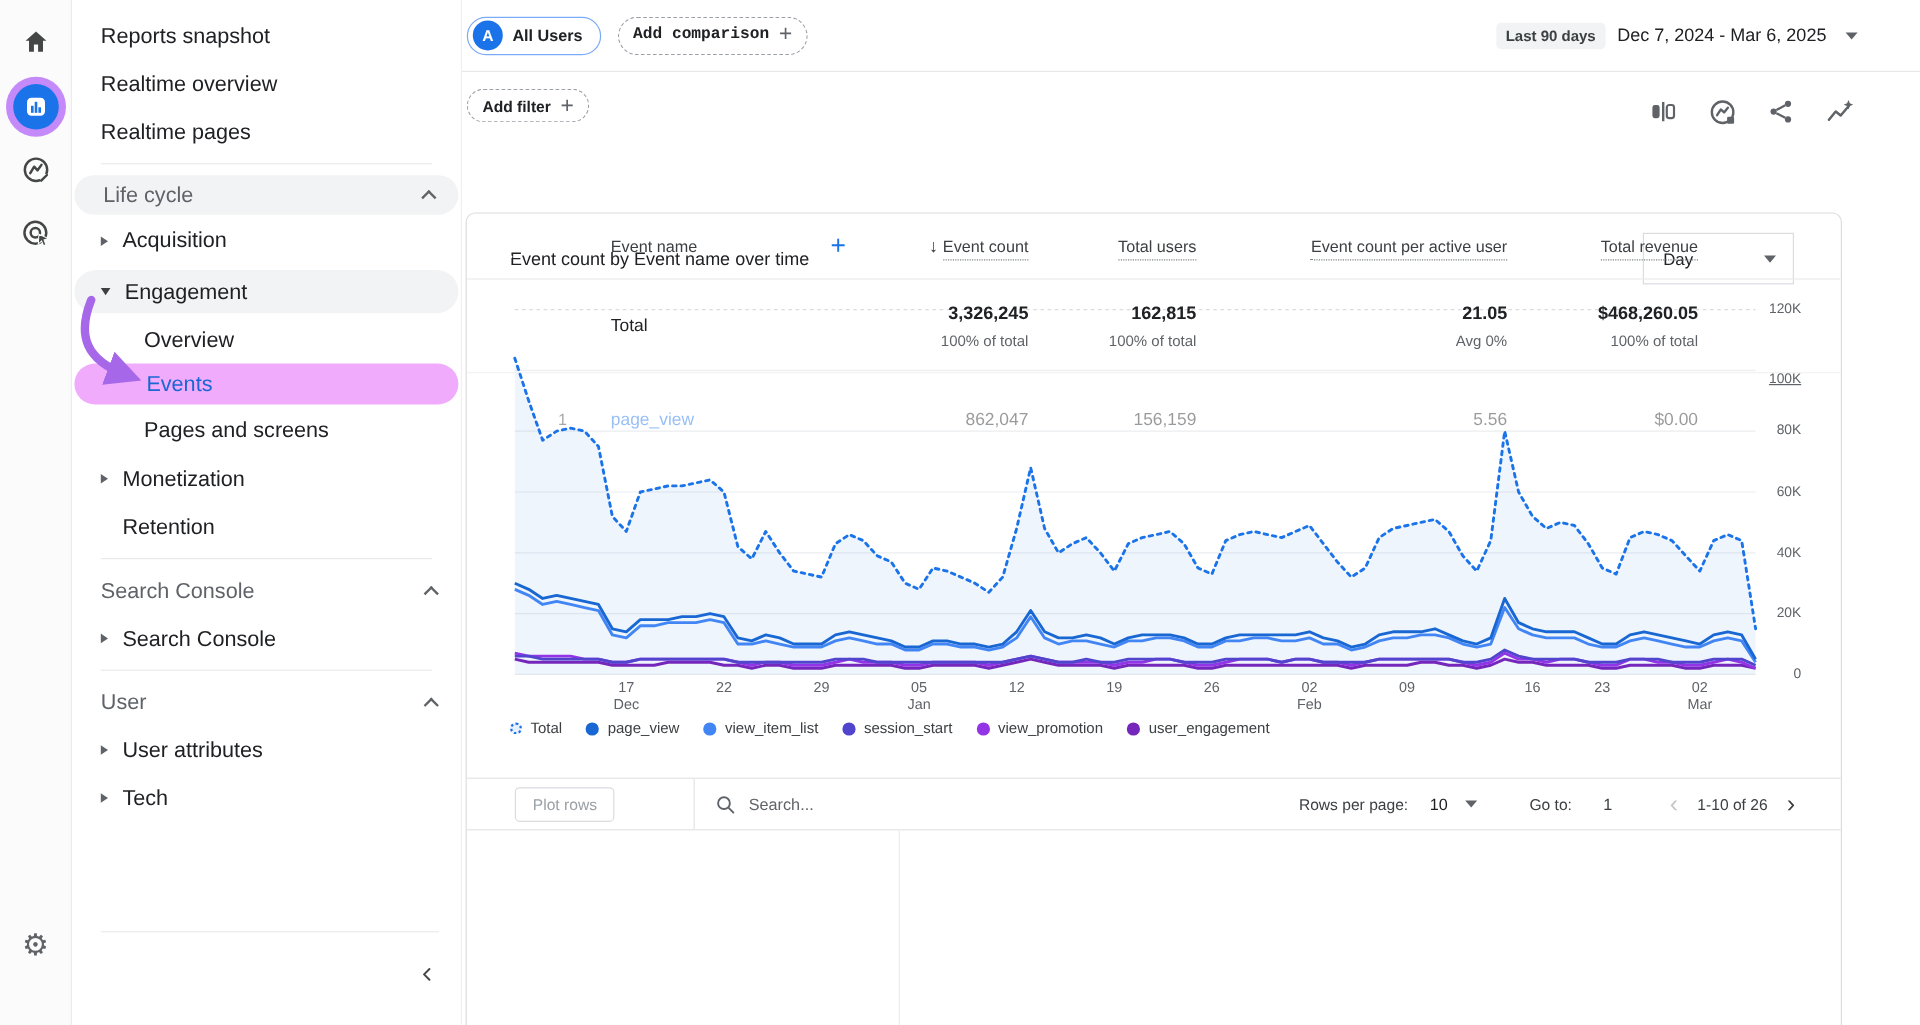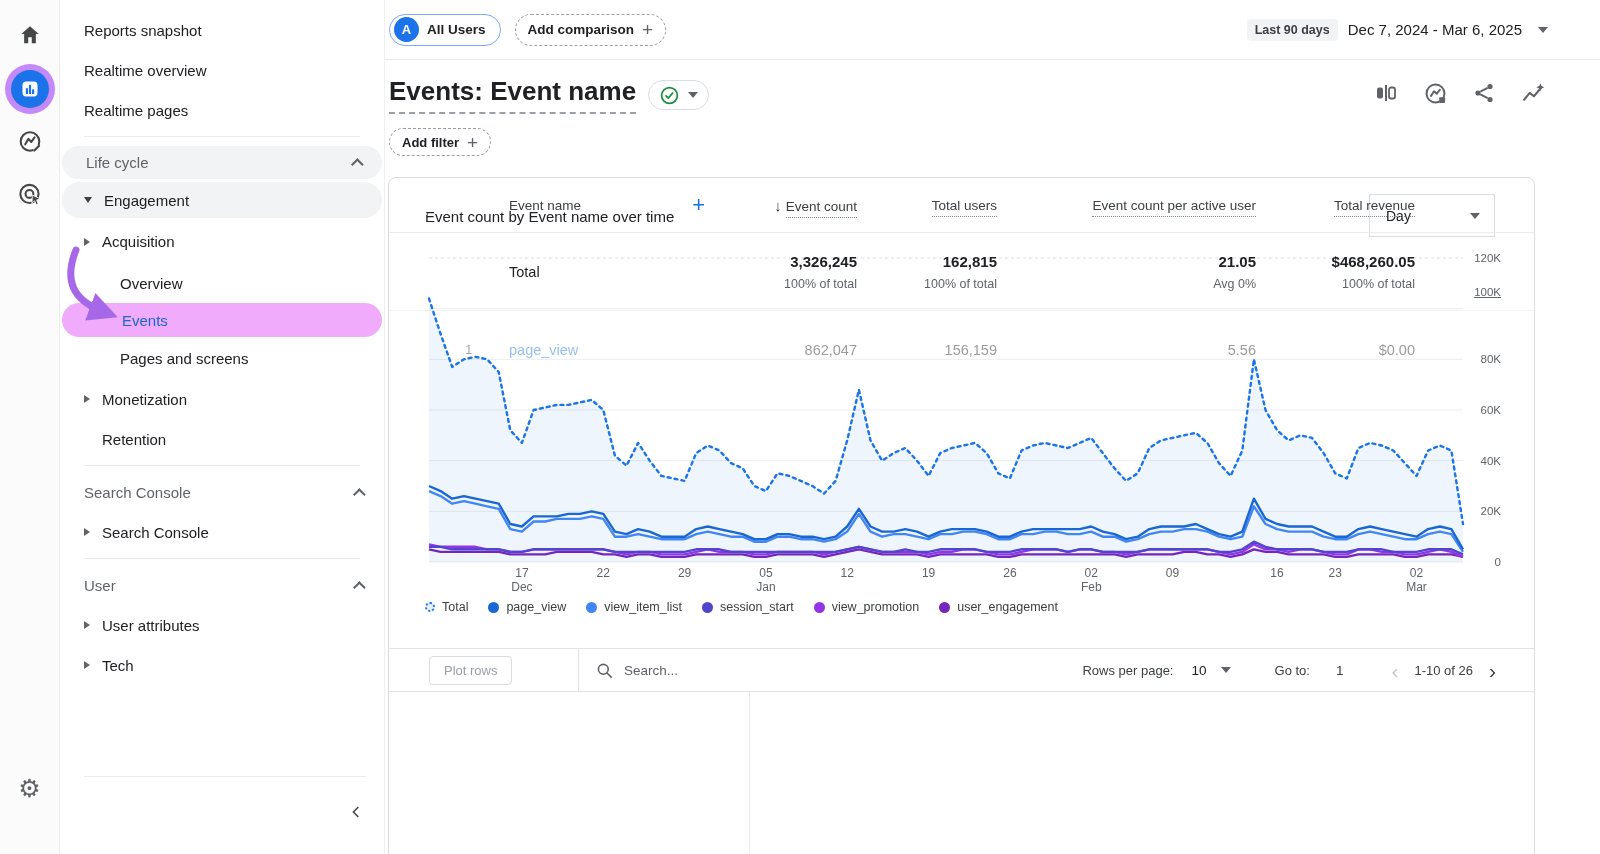--- a/index.html
+++ b/index.html
@@ -8,21 +8,21 @@
 
   
   .rail { position:absolute; left:0; top:0; width:60px; height:854px; background:#fbfbfc; border-right:1px solid #ececec; z-index:5; }
   .rail-icon { position:absolute; left:50%; transform:translateX(-50%); display:flex; align-items:center; justify-content:center; }
   .home-i { top:22px; } .explore-i { top:128px; } .ads-i { top:181px; } .gear-i { top:775px; font-size:25px; color:#5f6368; }
   .reports-wrap { top:64px; width:50px; height:50px; border-radius:50%; background:#c58af9; }
   .reports-circle { width:38px; height:38px; margin:6px; border-radius:50%; background:#1a73e8; display:flex; align-items:center; justify-content:center; }
 
   
   .sidebar { position:absolute; left:60px; top:0; width:325px; height:854px; background:#fff; border-right:1px solid #f0f0f0; padding-top:10px; z-index:4; }
-  .sb-item, .sb-header { position:relative; height:40px; display:flex; align-items:center; font-size:15px; color:#202124; cursor:pointer; }
+  .sb-item, .sb-header { position:relative; height:40px; display:flex; align-items:center; font-size:18px; color:#202124; cursor:pointer; }
   .sb-item .sb-label { white-space:nowrap; }
   .lvl0 { padding-left:24px; }
   .lvl1 { padding-left:42px; }
   .lvl2 { padding-left:60px; }
   .sb-header { color:#5f6368; padding-left:24px; padding-right:18px; justify-content:space-between; }
   .pill-gray { background:#f1f3f4; border-radius:18px; margin:0 2px; }
   .hdr-pill { height:33px; margin-top:9px; }
   .eng-pill { height:36px; margin-top:3px; margin-bottom:2px; }
   .events-pill { background:#f0abfc; border-radius:17px; height:34px; margin:0 2px; }
   .events-pill .sb-label { color:#1967d2; font-weight:500; }
@@ -34,21 +34,21 @@
   .sb-collapse { position:absolute; right:14px; bottom:28px; width:28px; height:28px; display:flex; align-items:center; justify-content:center; cursor:pointer; }
   .purple-arrow { position:absolute; left:0; top:246px; pointer-events:none; z-index:6; }
 
   
   .main { position:absolute; left:385px; top:0; right:0; height:854px; background:#fff; }
   .band { height:60px; border-bottom:1px solid #e8e8e8; display:flex; align-items:center; padding:0 52px 0 4px; }
   .pill { height:32px; border-radius:16px; display:flex; align-items:center; background:#fff; }
   .allusers { border:1px solid #7baaf7; padding:0 14px 0 4px; gap:8px; }
   .avatar { width:25px; height:25px; border-radius:50%; background:#1a73e8; color:#fff; font-size:13px; font-weight:700; display:flex; align-items:center; justify-content:center; }
   .pill-label { font-size:13.5px; font-weight:600; color:#202124; }
-  .addcomp { border:1px dashed #9aa0a6; margin-left:14px; padding:0 12px; gap:8px; }
+  .addcomp { border:1px dashed #9aa0a6; margin-left:14px; padding:0 12px; gap:8px;font-family:Liberation Mono, monospace; }
   .plus { color:#5f6368; font-size:19px; font-weight:400; line-height:1; }
   .band-right { margin-left:auto; display:flex; align-items:center; gap:10px; }
   .datechip { background:#f1f3f4; border-radius:4px; font-size:12.5px; font-weight:600; color:#3c4043; padding:4px 8px; }
   .daterange { font-size:15px; font-weight:500; color:#202124; }
   .caret { width:0; height:0; border-left:5px solid transparent; border-right:5px solid transparent; border-top:6px solid #5f6368; }
 
   .title-row { display:flex; align-items:center; margin:16px 0 0 4px; }
   .page-title { font-size:26px; color:#202124; border-bottom:2px dashed #9aa0a6; padding-bottom:5px; }
   .valid-pill { height:30px; border:1px solid #dadce0; border-radius:15px; display:flex; align-items:center; gap:8px; padding:0 10px; margin-left:12px; }
   .top-icons { position:absolute; top:80px; right:54px; display:flex; gap:23px; }
@@ -152,27 +152,27 @@
     </div>
   <div class="sb-item lvl0">
       <span class="sb-label">Realtime pages</span>
     </div>
   <div class="sb-divider"></div>
 
   <div class="sb-header pill-gray hdr-pill">
     <span>Life cycle</span>
     <span class="chev-up"></span>
   </div>
+  <div class="sb-item lvl1" style="height:43px">
+    <span class="tri-right"></span>
+    <span class="sb-label">Acquisition</span>
+  </div>
   <div class="sb-item lvl1 pill-gray eng-pill">
     <span class="tri-down"></span>
     <span class="sb-label">Engagement</span>
-  </div>
-  <div class="sb-item lvl1" style="height:43px">
-    <span class="tri-right"></span>
-    <span class="sb-label">Acquisition</span>
   </div>
   <div class="sb-item lvl2">
       <span class="sb-label">Overview</span>
     </div>
   <div class="sb-item lvl2 events-pill">
       <span class="sb-label">Events</span>
     </div>
   <div class="sb-item lvl2" style="height:42px">
       <span class="sb-label">Pages and screens</span>
     </div>
@@ -236,30 +236,20 @@
       <span class="pill-label">Add comparison</span>
       <span class="plus">+</span>
     </div>
     <div class="band-right">
       <span class="datechip">Last 90 days</span>
       <span class="daterange">Dec 7, 2024 - Mar 6, 2025</span>
       <span class="caret" style="margin-left:6px"></span>
     </div>
   </div>
 
-  <div class="title-row">
-    <h1 class="page-title">Events: Event name</h1>
-    <div class="valid-pill">
-      <svg width="21" height="21" viewBox="0 0 24 24">
-          <circle cx="12" cy="12" r="9" fill="none" stroke="#1e8e3e" stroke-width="2"></circle>
-          <path d="M8 12.4 l2.6 2.6 5-5.8" fill="none" stroke="#1e8e3e" stroke-width="2" stroke-linecap="round" stroke-linejoin="round"></path>
-        </svg>
-      <span class="caret"></span>
-    </div>
-  </div>
 
   <div class="top-icons">
     <div class="ic-btn">
       <svg width="24" height="24" viewBox="0 0 24 24">
           <rect x="3" y="6.5" width="6" height="11" rx="2" fill="#5f6368"></rect>
           <line x1="12" y1="4" x2="12" y2="20" stroke="#5f6368" stroke-width="2"></line>
           <rect x="15" y="6.5" width="6" height="11" rx="2" fill="none" stroke="#5f6368" stroke-width="1.8"></rect>
         </svg>
     </div>
     <div class="ic-btn">
@@ -315,21 +305,21 @@
           <polyline points="0.0,238.0 11.6,243.1 23.2,250.7 34.9,248.1 46.5,250.7 58.1,253.2 69.7,255.7 81.3,276.0 92.9,278.5 104.6,268.4 116.2,268.4 127.8,268.4 139.4,265.9 151.0,265.9 162.7,263.3 174.3,265.9 185.9,283.6 197.5,286.1 209.1,281.1 220.7,283.6 232.4,288.7 244.0,288.7 255.6,288.7 267.2,281.1 278.8,278.5 290.4,281.1 302.1,283.6 313.7,286.1 325.3,291.2 336.9,291.2 348.5,286.1 360.2,286.1 371.8,288.7 383.4,288.7 395.0,291.2 406.6,288.7 418.2,278.5 429.9,260.8 441.5,278.5 453.1,283.6 464.7,283.6 476.3,281.1 488.0,283.6 499.6,288.7 511.2,283.6 522.8,281.1 534.4,281.1 546.0,281.1 557.7,283.6 569.3,288.7 580.9,288.7 592.5,283.6 604.1,281.1 615.8,281.1 627.4,281.1 639.0,281.1 650.6,281.1 662.2,278.5 673.8,283.6 685.5,286.1 697.1,291.2 708.7,288.7 720.3,281.1 731.9,278.5 743.6,278.5 755.2,278.5 766.8,276.0 778.4,281.1 790.0,286.1 801.6,288.7 813.3,283.6 824.9,250.7 836.5,270.9 848.1,276.0 859.7,278.5 871.3,278.5 883.0,278.5 894.6,283.6 906.2,288.7 917.8,288.7 929.4,281.1 941.1,278.5 952.7,281.1 964.3,283.6 975.9,286.1 987.5,288.7 999.1,281.1 1010.8,278.5 1022.4,281.1 1034.0,301.3" fill="none" stroke="#1967d2" stroke-width="2.4" stroke-linejoin="round"></polyline>
           <polyline points="0.0,50.5 11.6,86.0 23.2,118.9 34.9,111.3 46.5,108.8 58.1,111.3 69.7,124.0 81.3,182.3 92.9,194.9 104.6,162.0 116.2,159.5 127.8,156.9 139.4,156.9 151.0,154.4 162.7,151.9 174.3,162.0 185.9,207.6 197.5,217.7 209.1,194.9 220.7,212.7 232.4,227.9 244.0,230.4 255.6,232.9 267.2,205.1 278.8,197.5 290.4,202.5 302.1,215.2 313.7,220.3 325.3,238.0 336.9,243.1 348.5,225.3 360.2,227.9 371.8,232.9 383.4,238.0 395.0,245.6 406.6,232.9 418.2,192.4 429.9,141.7 441.5,192.4 453.1,212.7 464.7,205.1 476.3,200.0 488.0,212.7 499.6,227.9 511.2,205.1 522.8,200.0 534.4,197.5 546.0,194.9 557.7,205.1 569.3,225.3 580.9,230.4 592.5,202.5 604.1,197.5 615.8,194.9 627.4,197.5 639.0,200.0 650.6,194.9 662.2,189.9 673.8,205.1 685.5,220.3 697.1,232.9 708.7,225.3 720.3,200.0 731.9,192.4 743.6,189.9 755.2,187.3 766.8,184.8 778.4,194.9 790.0,215.2 801.6,227.9 813.3,202.5 824.9,111.3 836.5,162.0 848.1,182.3 859.7,192.4 871.3,187.3 883.0,189.9 894.6,205.1 906.2,225.3 917.8,230.4 929.4,200.0 941.1,194.9 952.7,197.5 964.3,202.5 975.9,215.2 987.5,227.9 999.1,202.5 1010.8,197.5 1022.4,202.5 1034.0,276.0" fill="none" stroke="#1a73e8" stroke-width="2.4" stroke-dasharray="3,4" stroke-linecap="round" stroke-linejoin="round"></polyline>
         </svg>
     </div>
     <div class="ylabels" id="ylabels">
         <div class="ylab" style="top: 314px;">0</div>
         <div class="ylab" style="top: 263.333px;">20K</div>
         <div class="ylab" style="top: 212.667px;">40K</div>
         <div class="ylab" style="top: 162px;">60K</div>
         <div class="ylab" style="top: 111.333px;">80K</div>
-        <div class="ylab" style="top: 44px; text-decoration: underline;">100K</div>
+        <div class="ylab" style="top: 68px; text-decoration: underline;">100K</div>
         <div class="ylab" style="top: 10px;">120K</div>
       </div>
     <div class="xlabels" id="xlabels">
         <div class="xlab" style="left: 92.9438px;">
           <div>17</div>
           <div>Dec</div>
         </div>
         <div class="xlab" style="left: 174.27px;">
           <div>22</div>
         </div>

